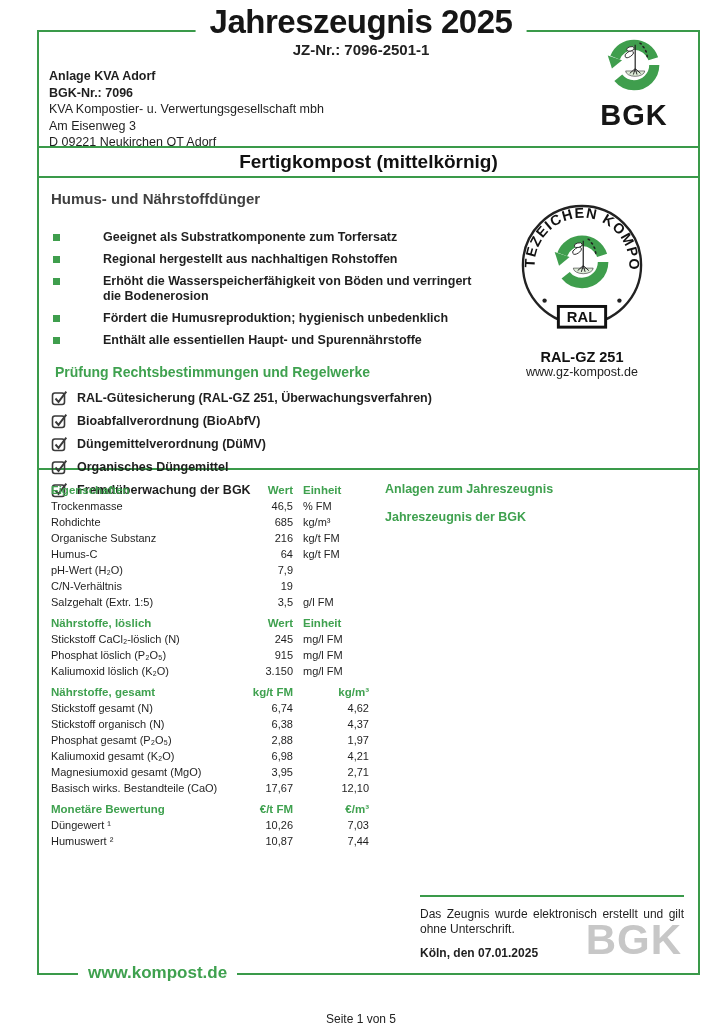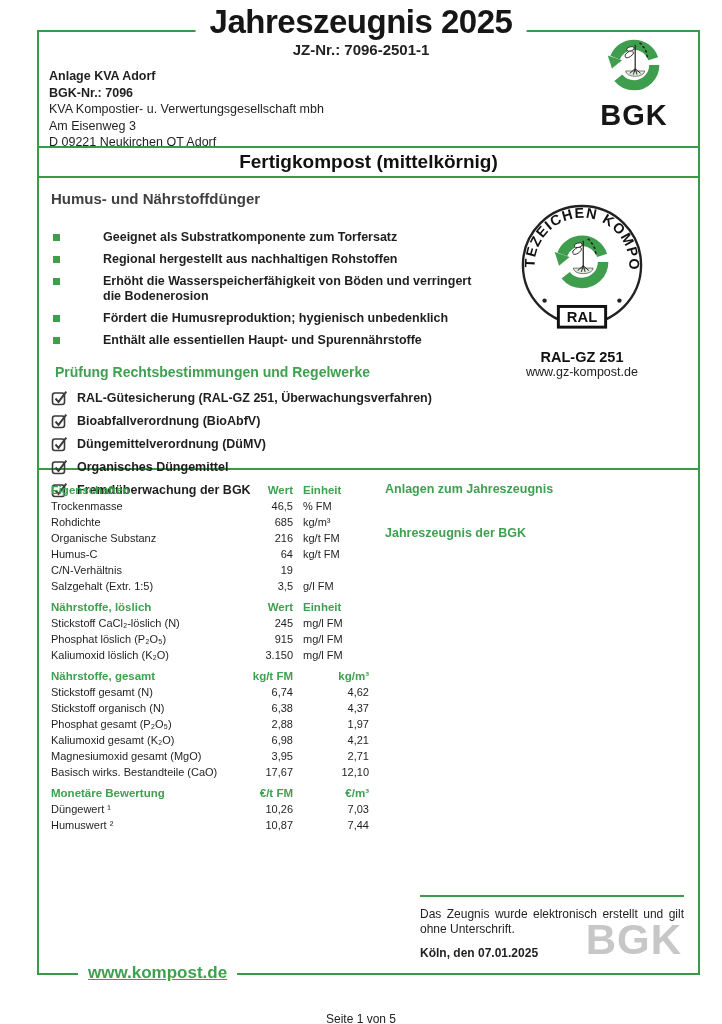--- a/index.html
+++ b/index.html
@@ -56,37 +56,37 @@
   .tunit { text-align:left; }
   .tunit.num { text-align:right; }
   .tbl { margin-bottom:2px; }
   .tbl + .tbl { margin-top:5px; }
   .prop-note { font-size:11px; line-height:14.5px; margin-top:1px; width:300px; }
   .footnotes { margin-top:3px; width:318px; }
   .footnote { font-size:7.6px; line-height:9.6px; text-align:justify; color:#2a2a2a; }
   
   .attach-item { font-size:12px; line-height:15.5px; }
   .rc-heading { color:#3fa14f; font-weight:bold; font-size:12.5px; margin-bottom:2px; }
-  .about-block { margin-top:30px; }
+  .about-block { margin-top:14px; }
   .about-p { font-size:12px; line-height:15.5px; text-align:justify; margin-bottom:12px; }
   .signature {
     position:absolute; left:0; right:0; bottom:10px;
     border-top:2px solid #3a9a4a; padding-top:10px;margin-left:35px;
   }
   .sig-note { font-size:12px; line-height:15px; text-align:justify; margin-bottom:9px; width:100%; }
   .sig-org { font-size:12px; line-height:15px; font-weight:600; width:250px; }
   .sig-date { font-size:12px; line-height:15px; font-weight:600; }
   .watermark {
     position:absolute; right:2px; bottom:0px; font-size:42px; font-weight:bold;
     color:#c7c7c7; letter-spacing:1px; line-height:42px;
   }
   
   .footer-url {
     position:absolute; top:963px; left:78px; z-index:2; background:#fff; padding:0 10px;
-    color:#3fa14f; font-weight:bold; font-size:17px;text-decoration:underline;
+    color:#3fa14f; font-weight:bold; font-size:17px;
   }
   .page-num { position:absolute; top:1012px; width:100%; text-align:center; font-size:12px; color:#222; }
   svg text { font-family:"Liberation Sans", sans-serif; }
 </style>
 </head>
 <body>
 
 <svg width="0" height="0" style="position:absolute" aria-hidden="true">
   <defs>
     <g id="cycle-mark">
@@ -236,20 +236,25 @@
               <span class="tlabel">Organische Substanz</span>
               <span class="tval">216</span>
               <span class="tunit">kg/t FM</span>
             </div>
               <div class="trow">
               <span class="tlabel">Humus-C</span>
               <span class="tval">64</span>
               <span class="tunit">kg/t FM</span>
             </div>
               <div class="trow">
+              <span class="tlabel">pH-Wert (H₂O)</span>
+              <span class="tval">7,9</span>
+              <span class="tunit"></span>
+            </div>
+              <div class="trow">
               <span class="tlabel">C/N-Verhältnis</span>
               <span class="tval">19</span>
               <span class="tunit"></span>
             </div>
               <div class="trow">
               <span class="tlabel">Salzgehalt (Extr. 1:5)</span>
               <span class="tval">3,5</span>
               <span class="tunit">g/l FM</span>
             </div>
             </div>

